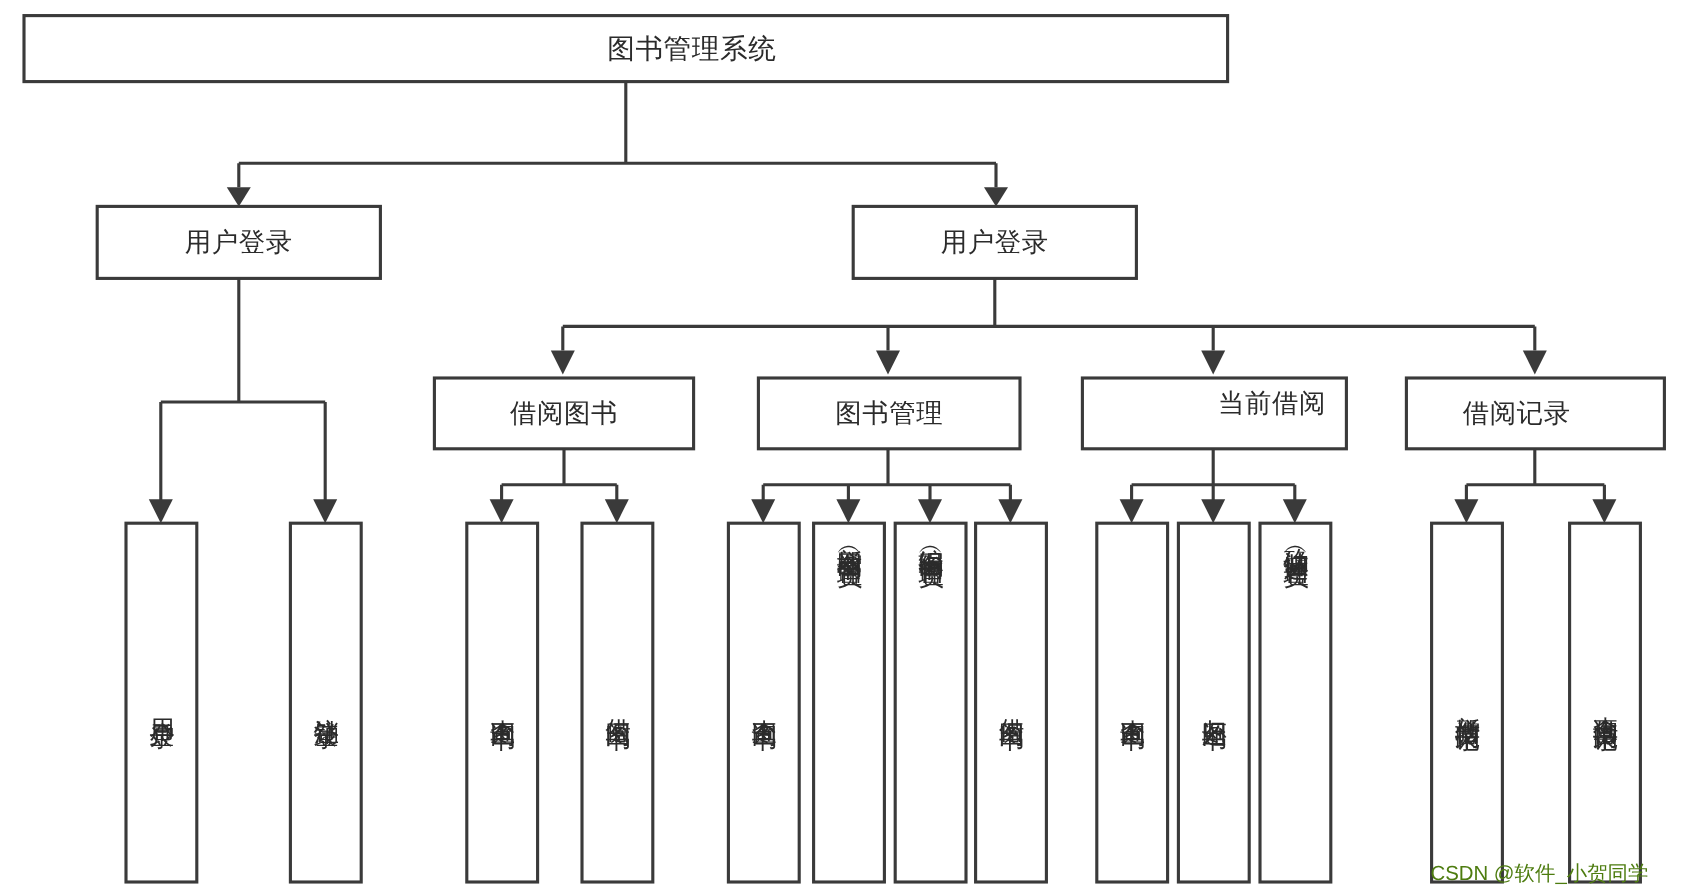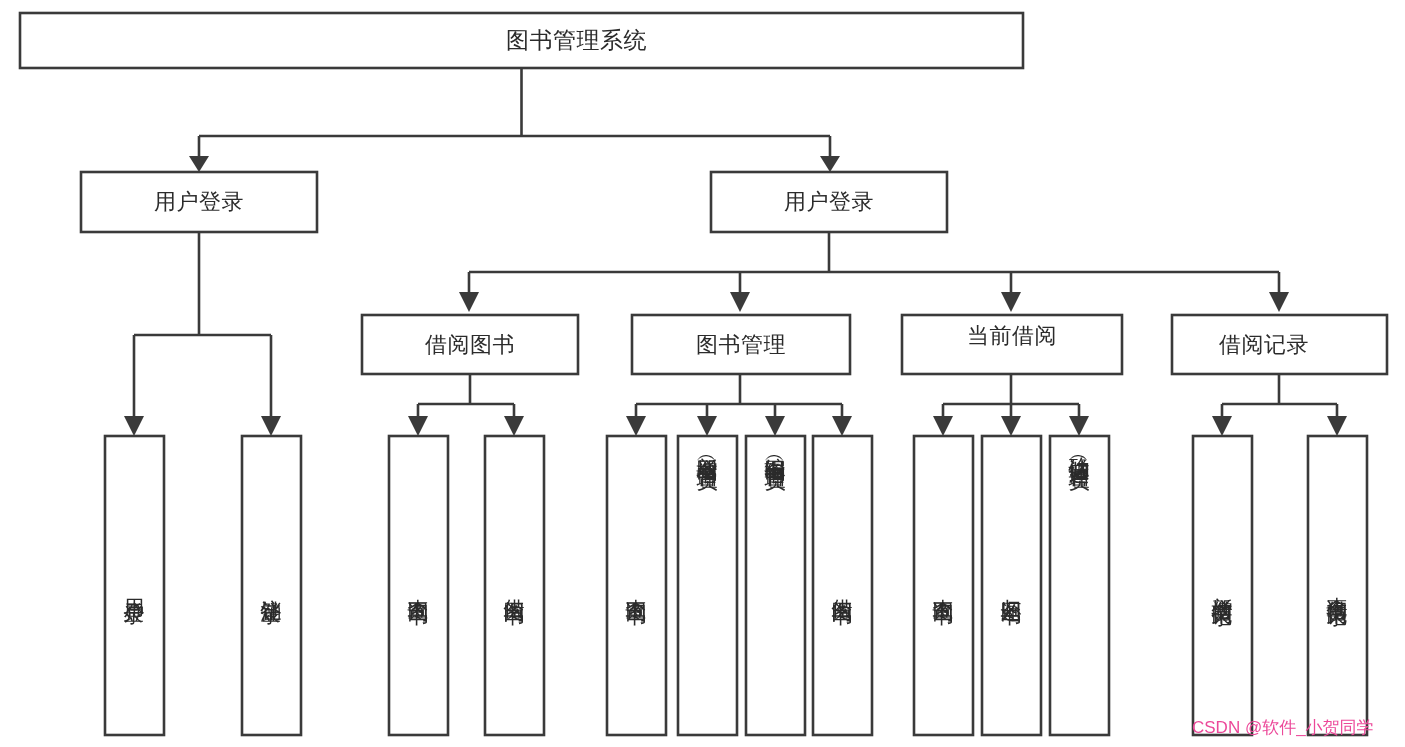--- a/index.html
+++ b/index.html
@@ -69,21 +69,21 @@
     font-family: "Liberation Sans", "DejaVu Sans", sans-serif;
     writing-mode: vertical-rl;
     text-orientation: upright;
     letter-spacing: 2px;
     line-height: 1;
     white-space: nowrap;
     pointer-events: none;
   }
   .watermark {
     position: absolute;
-    color: #ec4899;
+    color: #4d7c0f;
     font-size: 17px;
     font-family: "Liberation Sans", "DejaVu Sans", sans-serif;
     white-space: nowrap;
     pointer-events: none;
   }
 </style>
 </head>
 <body>
 
 <div id="diagram-root">
@@ -157,21 +157,21 @@
     <rect class="leaf-box" x="1308" y="436" width="59" height="299"></rect>
   </svg>
 
   <div class="node-label root" style="left:12px; top:13px; width:1129px; height:55px;">图书管理系统</div>
 
   <div class="node-label" style="left:81px; top:172px; width:236px; height:60px;">用户登录</div>
   <div class="node-label" style="left:711px; top:172px; width:236px; height:60px;">用户登录</div>
 
   <div class="node-label" style="left:362px; top:315px; width:216px; height:59px;">借阅图书</div>
   <div class="node-label" style="left:632px; top:315px; width:218px; height:59px;">图书管理</div>
-  <div class="node-label" style="left:902px; top:315px; width:220px; height:41px;border-radius:28px;">当前借阅</div>
+  <div class="node-label" style="left:950px; top:315px; width:220px; height:41px;border-radius:28px;">当前借阅</div>
   <div class="node-label" style="left:1172px; top:315px; width:184px; height:59px;">借阅记录</div>
 
   <div class="leaf-label" style="left:105px; top:436px; width:59px; height:299px;">用户登录</div>
   <div class="leaf-label" style="left:242px; top:436px; width:59px; height:299px;">注销登录</div>
 
   <div class="leaf-label" style="left:389px; top:436px; width:59px; height:299px;">查询图书</div>
   <div class="leaf-label" style="left:485px; top:436px; width:59px; height:299px;">借阅图书</div>
 
   <div class="leaf-label" style="left:607px; top:436px; width:59px; height:299px;">查询图书</div>
   <div class="leaf-label" style="left:678px; top:436px; width:59px; height:299px; justify-content:flex-start; padding-top:4px; box-sizing:border-box;">新增图书（管理员）</div>

